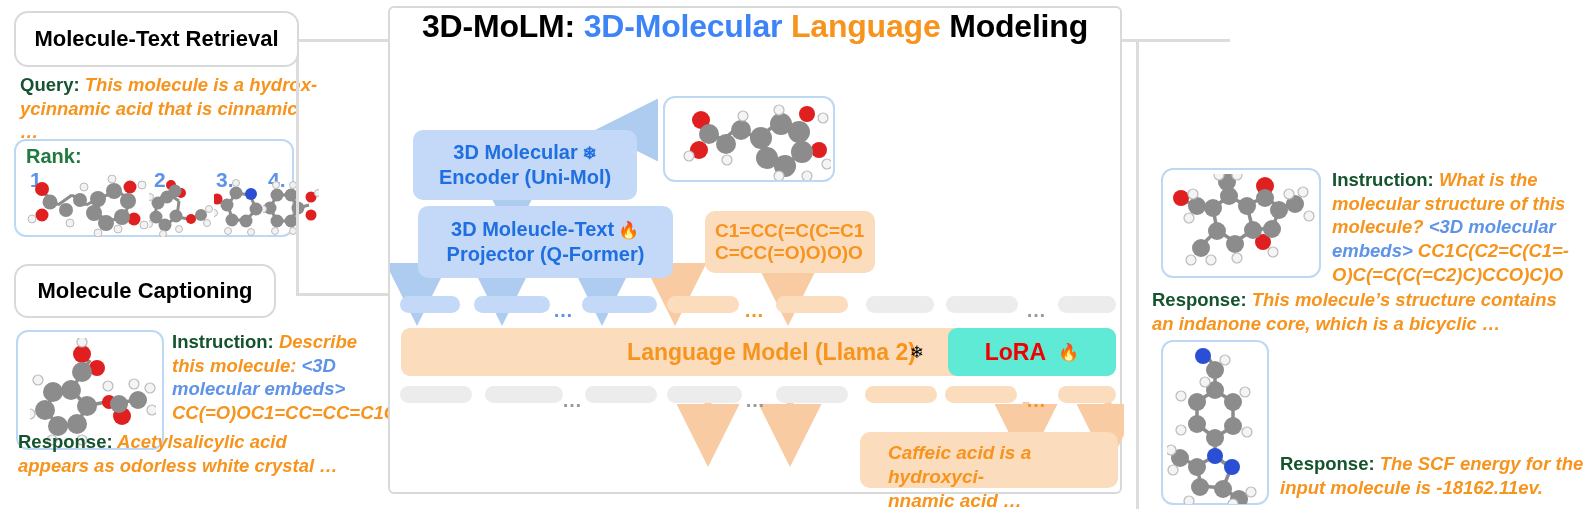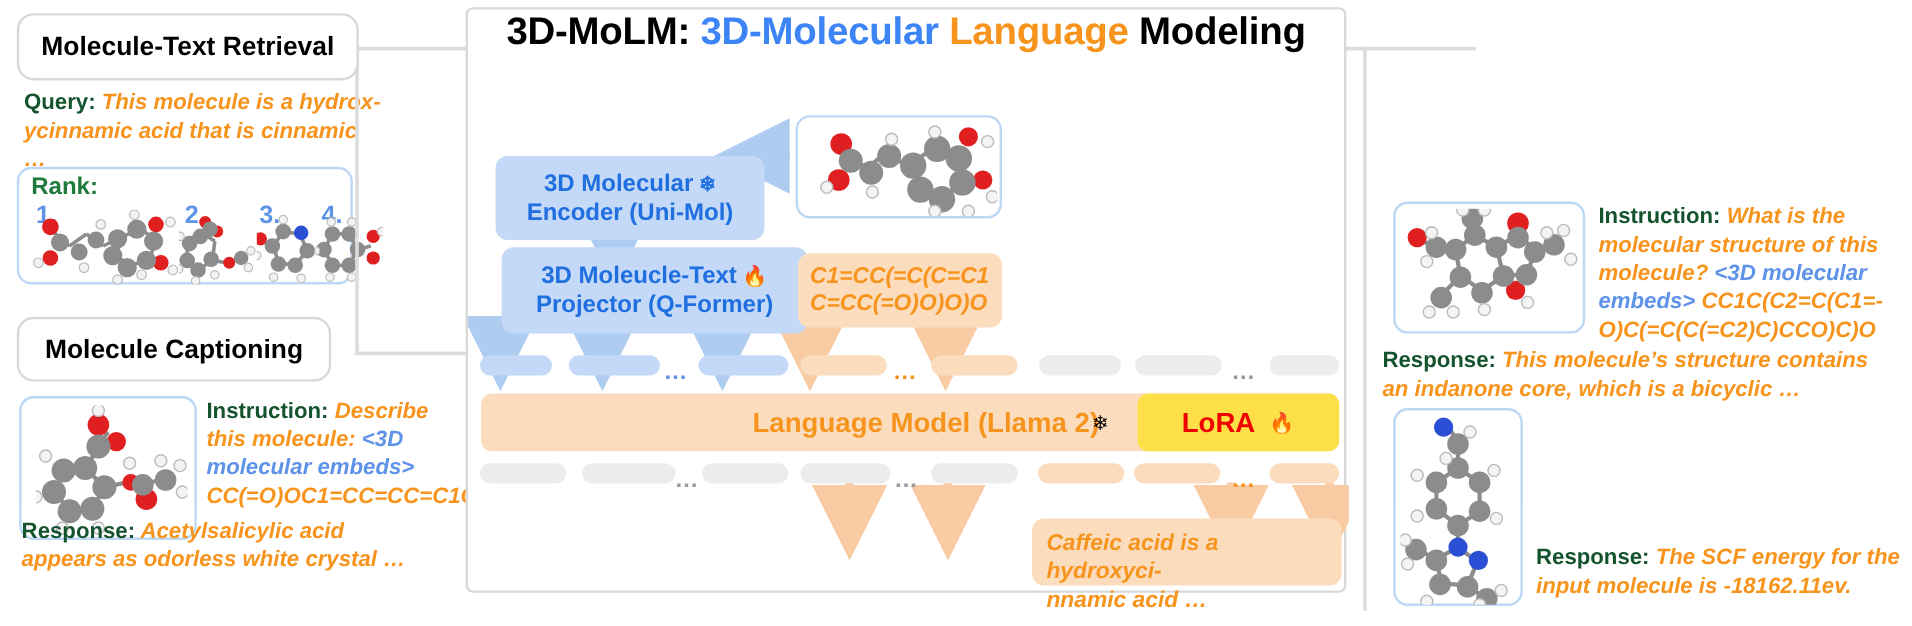--- a/index.html
+++ b/index.html
@@ -58,26 +58,25 @@
     text-align: center;
   }
   .mod-box .ic { font-size: 17px; }
 
   
   .smiles-box {
     position: absolute;
     background: #fbdcbd;
     border-radius: 10px;
     color: #f7941d;
-    font-style: italic;
     font-weight: bold;
     font-size: 19px;
     line-height: 1.18;
     padding: 8px 10px;
-    display: flex; align-items: center;
+    display: flex; align-items: center; margin-left: 40px;
   }
 
   
   .mol-frame {
     position: absolute;
     border: 2px solid #bcd8f5;
     border-radius: 12px;
     background: #fff;
     overflow: hidden;
   }
@@ -99,36 +98,36 @@
     border-radius: 9px;
     display: flex; align-items: center;
   }
   .lm-label {
     flex: 1; text-align: center;
     color: #f7941d; font-weight: bold; font-size: 23px;
     padding-left: 26px;
   }
   .lora {
     position: absolute; right: 0; top: 0; height: 100%;
-    background: #fde047;
+    background: #5eead4;
     border-radius: 9px;
     display: flex; align-items: center; justify-content: center; gap: 12px;
     color: #f00000; font-weight: bold; font-size: 23px;
   }
   .snow-lm { position: absolute; font-size: 17px; }
 
   
   .out-box {
     position: absolute;
     background: #fbdcbd;
     border-radius: 10px;
     color: #f7941d;
     font-style: italic; font-weight: bold;
     font-size: 19px; line-height: 1.25;
-    padding: 9px 12px;
+    padding: 9px 28px;
   }
 
   
   svg.arrows { position: absolute; left:0; top:0; width: 734px; height: 488px; pointer-events: none; }
 
   
   .side-text {
     position: absolute;
     font-size: 18.5px;
     line-height: 1.28;

